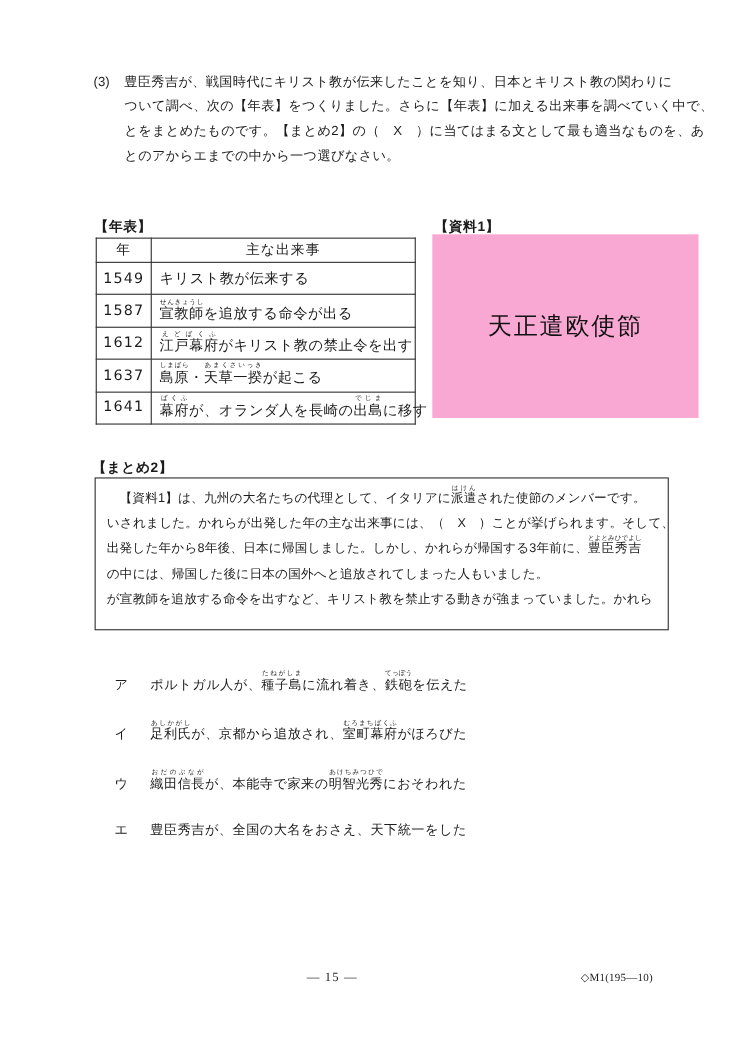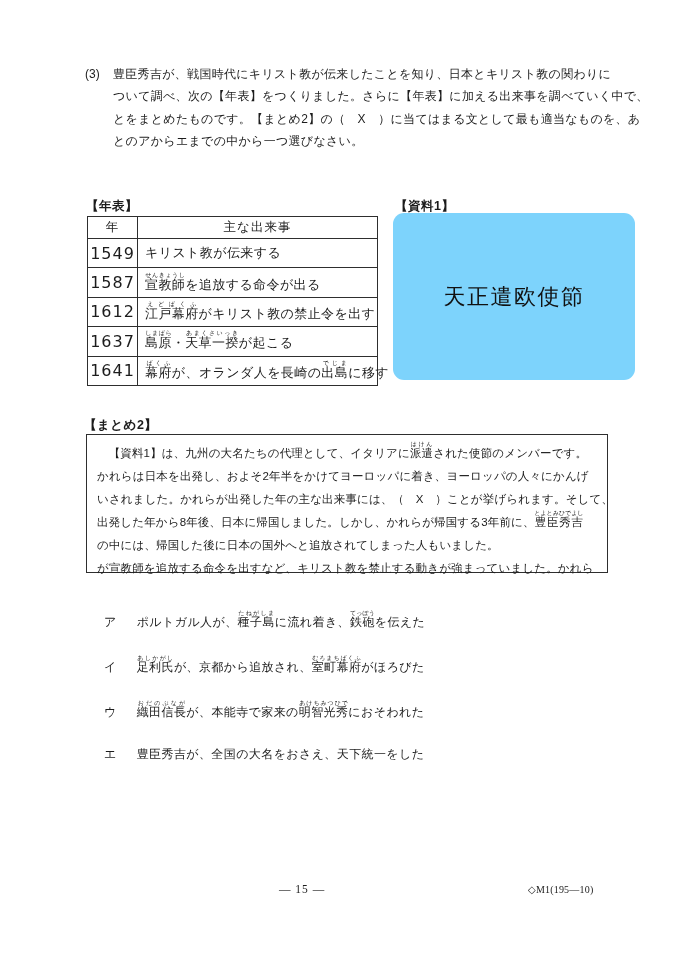--- a/index.html
+++ b/index.html
@@ -33,21 +33,21 @@
   .nenpyo-table th, .nenpyo-table td {
     border: 1.4px solid #2e2e2e;
     font-weight: normal;
   }
   .nenpyo-table col.c-year { width: 50px; }
   .nenpyo-table th {
     height: 22px; font-size: 12.5px; text-align: center; letter-spacing: 1px;
   }
   .nenpyo-table td { height: 29.4px; }
   .nenpyo-table td.year {
-    text-align: center; font-size: 16px; letter-spacing: 1px;
+    text-align: center; font-size: 13px; letter-spacing: 1px;
     font-family: "DejaVu Sans", sans-serif;
   }
   .nenpyo-table td.event {
     font-size: 13px; letter-spacing: 0.4px; padding-left: 7px; white-space: nowrap; margin-top: 22px;
   }
 
   
   .shiryo-box {
     left: 393px; top: 213px; width: 242px; height: 167px;
     display: flex; align-items: center; justify-content: center;
@@ -139,32 +139,29 @@
     </tr>
     <tr>
       <td class="year">1641</td>
       <td class="event"><span><ruby>幕府<rt>ばくふ</rt></ruby>が、オランダ人を長崎の<ruby>出島<rt>でじま</rt></ruby>に移す</span></td>
     </tr>
   </tbody>
 </table>
 
 <div class="abs sec-label" style="left:395px; top:198px;">【資料1】</div>
 
-<div class="abs shiryo-box" style="background: #7dd3fc; border-radius: 11px;">
+<div class="abs shiryo-box" style="background: #f9a8d4;">
   <span class="shiryo-caption">天正遣欧使節</span>
 </div>
 
 <div class="abs sec-label" style="left:84px; top:417px;">【まとめ2】</div>
 
 <div class="abs matome-box">
   <div class="m-line">
       <span class="txt">　【資料1】は、九州の大名たちの代理として、イタリアに<ruby>派遣<rt>はけん</rt></ruby>された使節のメンバーです。</span>
-    </div>
-  <div class="m-line">
-      <span class="txt">かれらは日本を出発し、およそ2年半をかけてヨーロッパに着き、ヨーロッパの人々にかんげ</span>
     </div>
   <div class="m-line">
       <span class="txt">いされました。かれらが出発した年の主な出来事には、（　X　）ことが挙げられます。そして、</span>
     </div>
   <div class="m-line">
       <span class="txt">出発した年から8年後、日本に帰国しました。しかし、かれらが帰国する3年前に、<ruby>豊臣秀吉<rt>とよとみひでよし</rt></ruby></span>
     </div>
   <div class="m-line">
       <span class="txt">の中には、帰国した後に日本の国外へと追放されてしまった人もいました。</span>
     </div>

